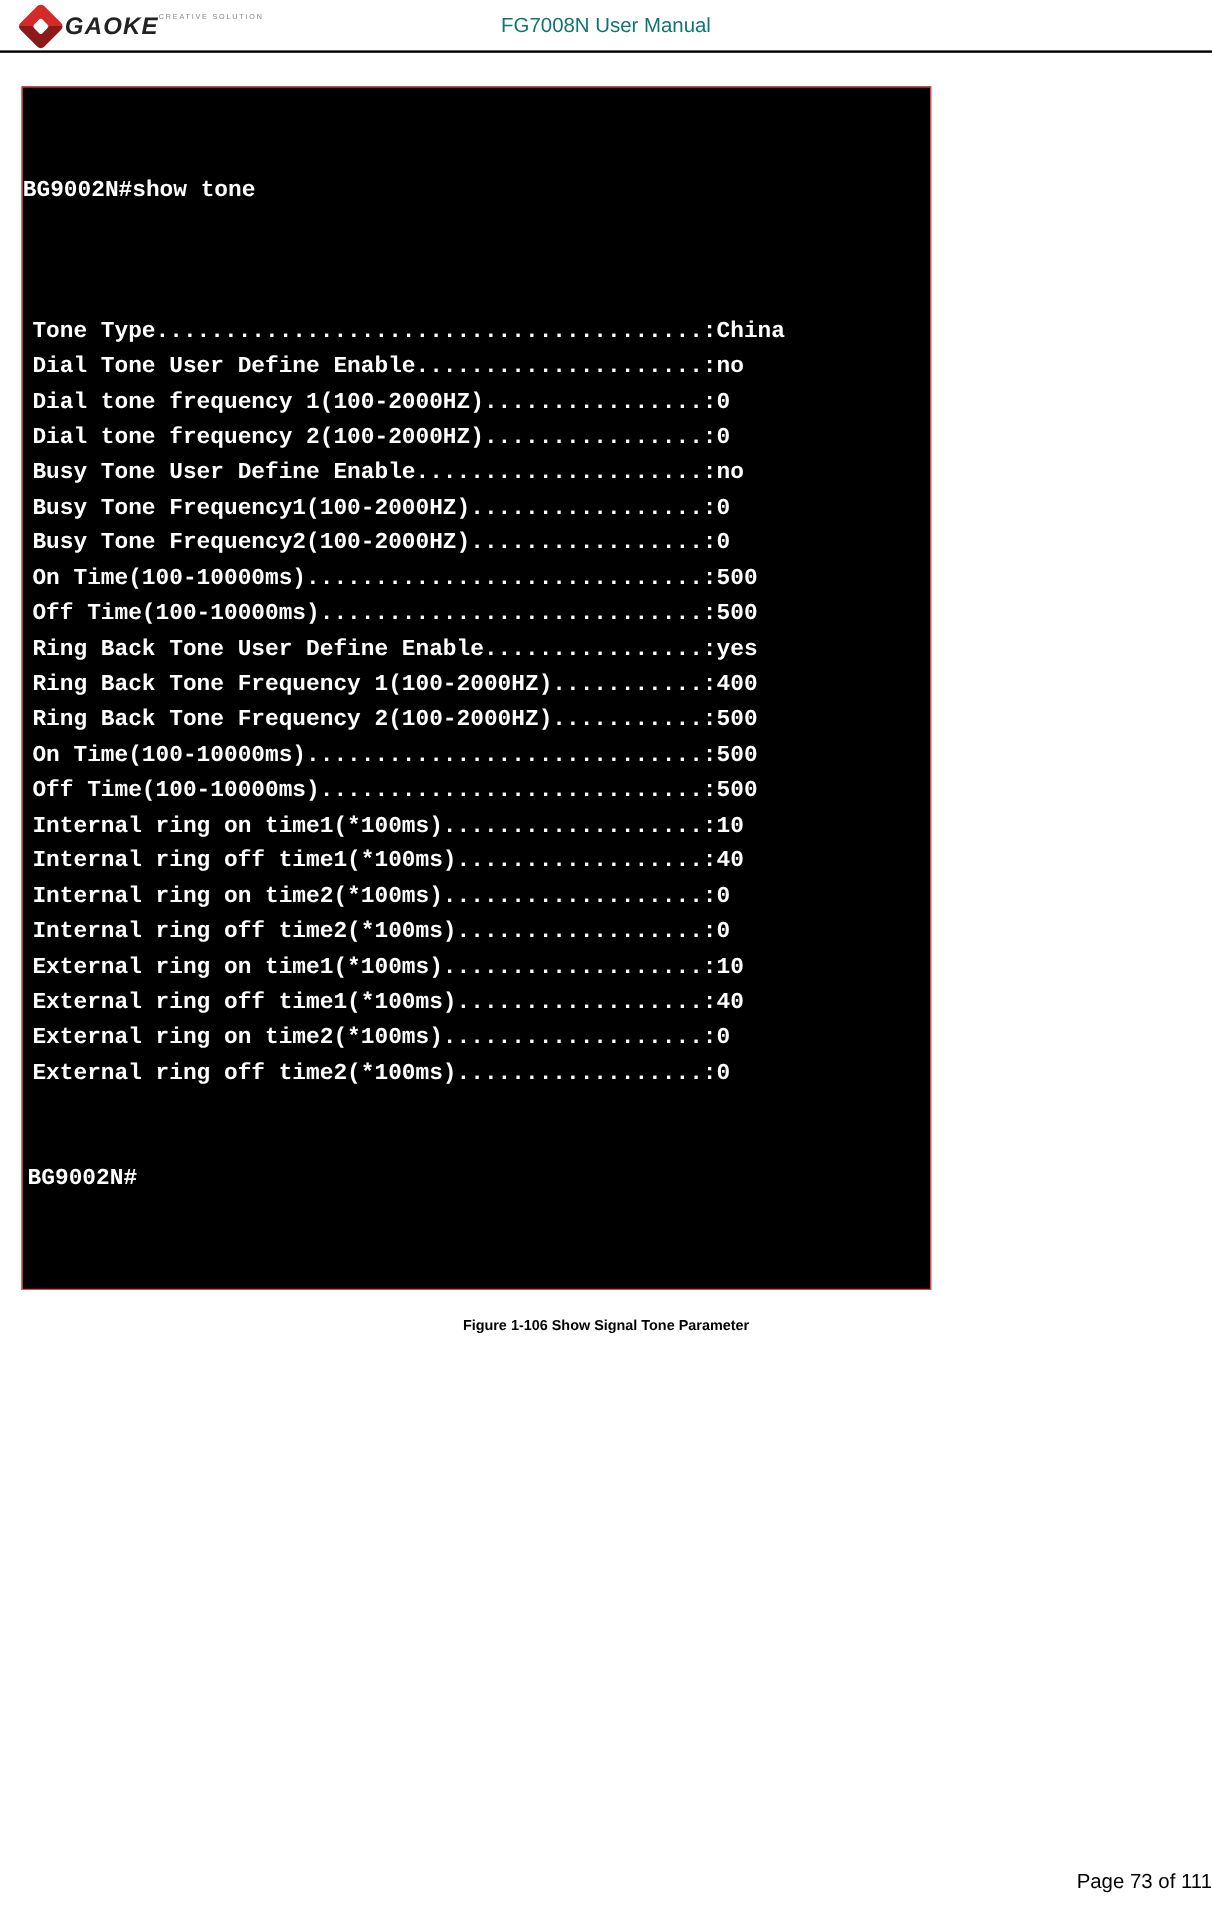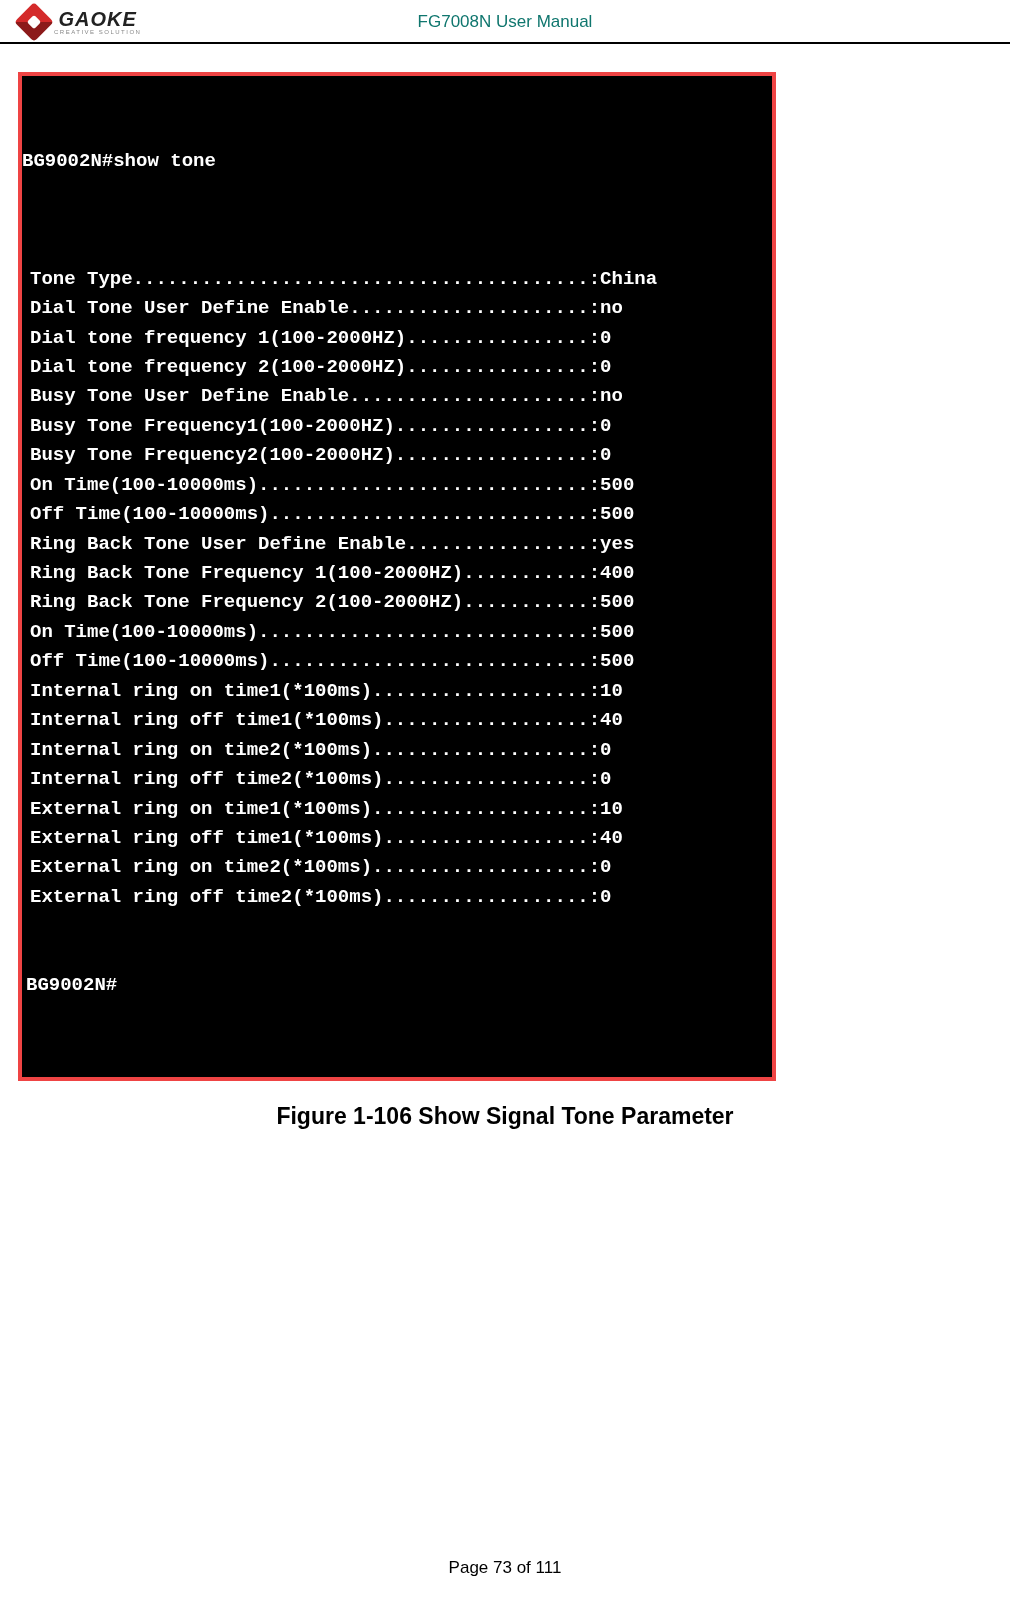--- a/index.html
+++ b/index.html
@@ -33,23 +33,22 @@
       justify-content: center;
     }
     .logo-mark-inner {
       width: 10px;
       height: 10px;
       background: #fff;
       border-radius: 2px;
     }
     .logo-text {
       display: flex;
-      flex-direction: column;
+      flex-direction: row;
       line-height: 1;
-      align-items: center;
     }
     .logo-text-main {
       font-weight: 900;
       font-size: 20px;
       letter-spacing: 1px;
       color: #222;
       font-style: italic;
     }
     .logo-text-sub {
       font-size: 6px;
@@ -69,47 +68,47 @@
     .terminal {
       width: 758px;
       background: #000000;
       color: #ffffff;
       font-family: "Courier New", Courier, monospace;
       font-size: 19px;
       font-weight: bold;
       padding: 12px 0 18px 0;
       line-height: 1.55;
       white-space: pre;
-      border: 4px solid #ef4444;
+      border: 1px solid #ef4444;
     }
     .terminal .cmdline { padding-left: 0; }
     .terminal .body { padding-left: 8px; }
     .terminal .tail { padding-left: 4px; }
     .caption {
       text-align: center;
-      font-size: 23px;
+      font-size: 12px;
       margin-top: 22px;
     }
     .caption-label {
       font-weight: bold;
     }
     .caption-text {
       font-weight: bold;
     }
     .body-text {
       font-size: 18.5px;
       margin-top: 8px;
       color: #000;
     }
     .footer {
       position: absolute;
       bottom: 28px;
       left: 0;
       width: 100%;
-      text-align: center;
+      text-align: right;
       font-size: 17px;
     }
   </style>
 </head>
 <body>
 
 <div class="header">
   <div class="logo-area">
     <div class="logo-mark">
         <div class="logo-mark-inner"></div>

